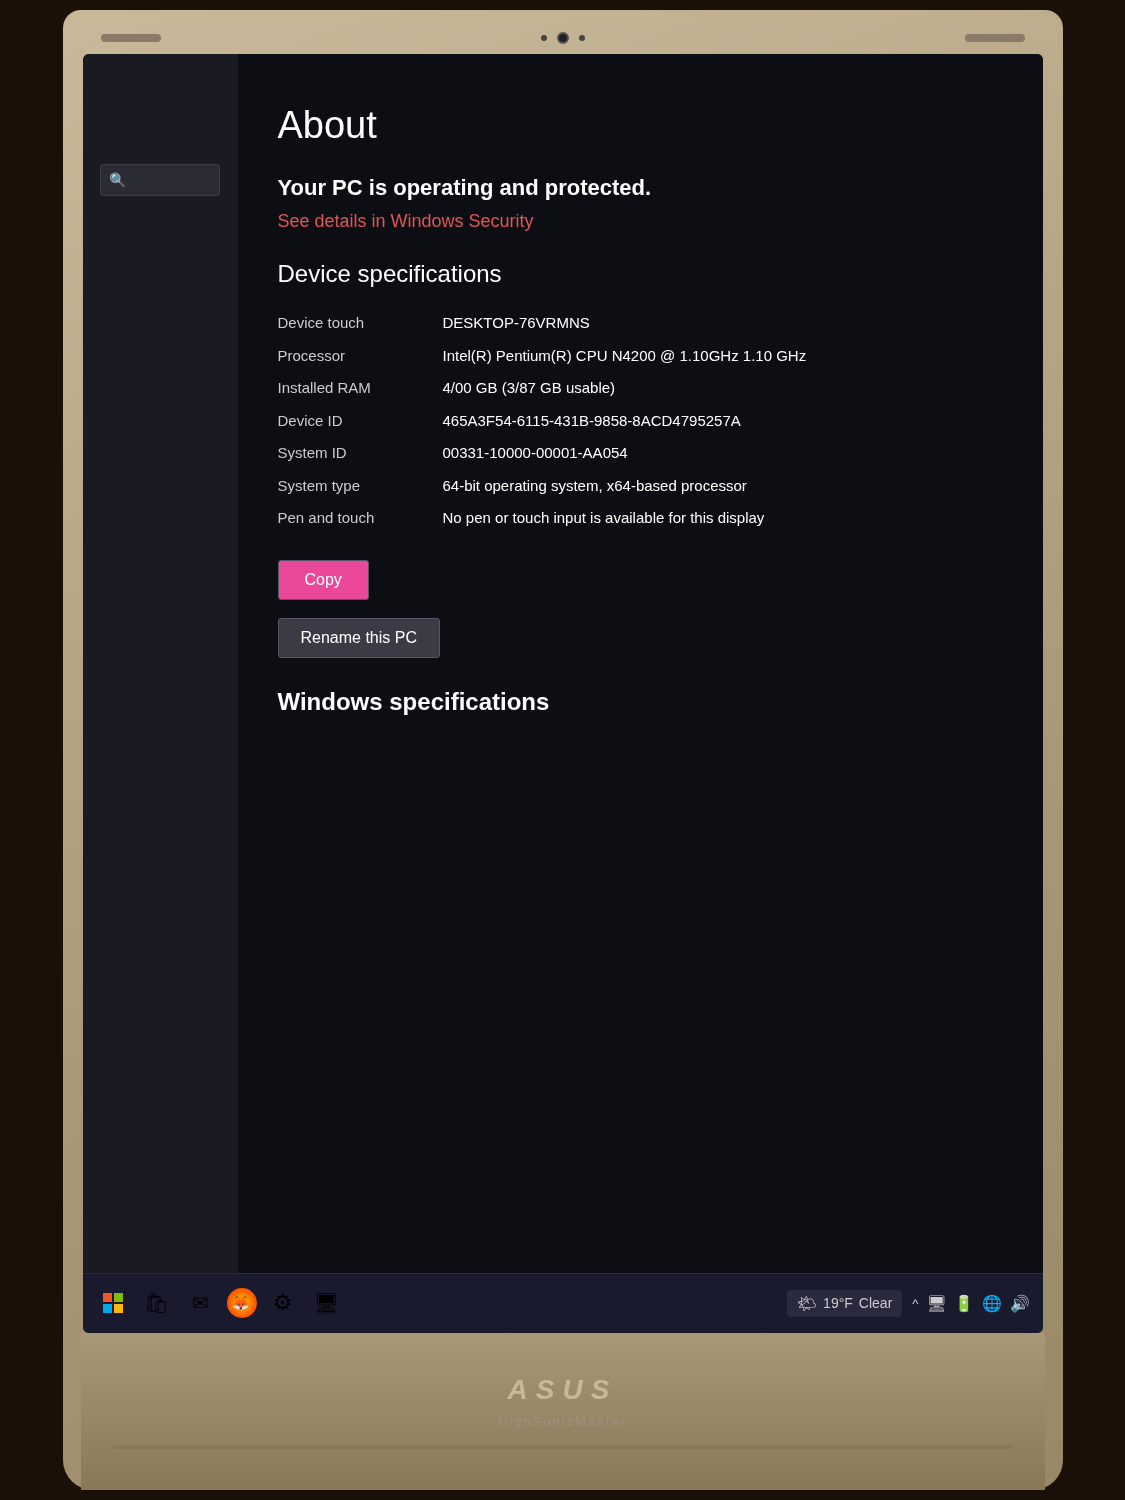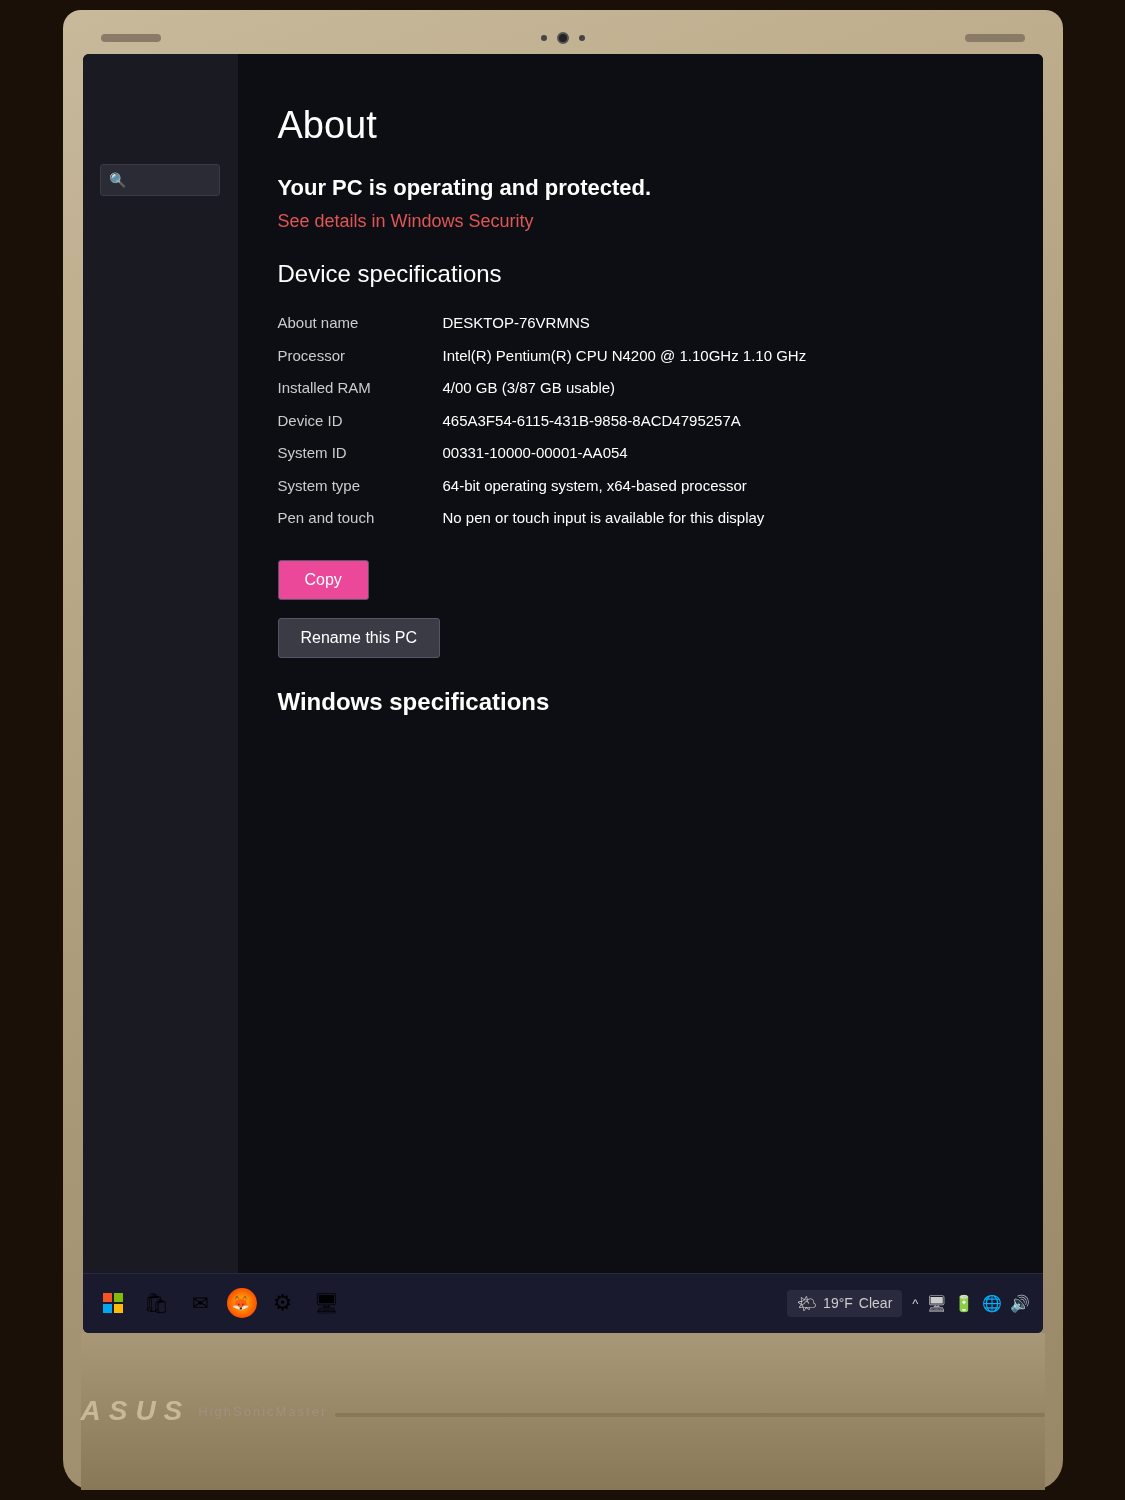--- a/index.html
+++ b/index.html
@@ -262,20 +262,21 @@
 
     .tray-icon {
       font-size: 16px;
     }
 
     .laptop-bottom {
       width: 100%;
       height: 160px;
       background: linear-gradient(180deg, #a89878 0%, #988868 50%, #887858 100%);
       display: flex;
+      flex-direction: column;
       align-items: center;
       justify-content: center;
       gap: 8px;
     }
 
     .asus-logo {
       color: #c8b89a;
       font-size: 28px;
       font-weight: 700;
       letter-spacing: 8px;
@@ -358,21 +359,21 @@
 
         <div class="protected-text">Your PC is operating and protected.</div>
 
         <div class="security-link">See details in Windows Security</div>
 
         <div class="device-specs-title">Device specifications</div>
 
         <div class="specs-table">
 
           <div class="spec-row">
-            <div class="spec-label">About name</div>
+            <div class="spec-label">Device touch</div>
             <div class="spec-value">DESKTOP-76VRMNS</div>
           </div>
 
           <div class="spec-row">
             <div class="spec-label">Processor</div>
             <div class="spec-value">Intel(R) Pentium(R) CPU N4200 @ 1.10GHz   1.10 GHz</div>
           </div>
 
           <div class="spec-row">
             <div class="spec-label">Installed RAM</div>

